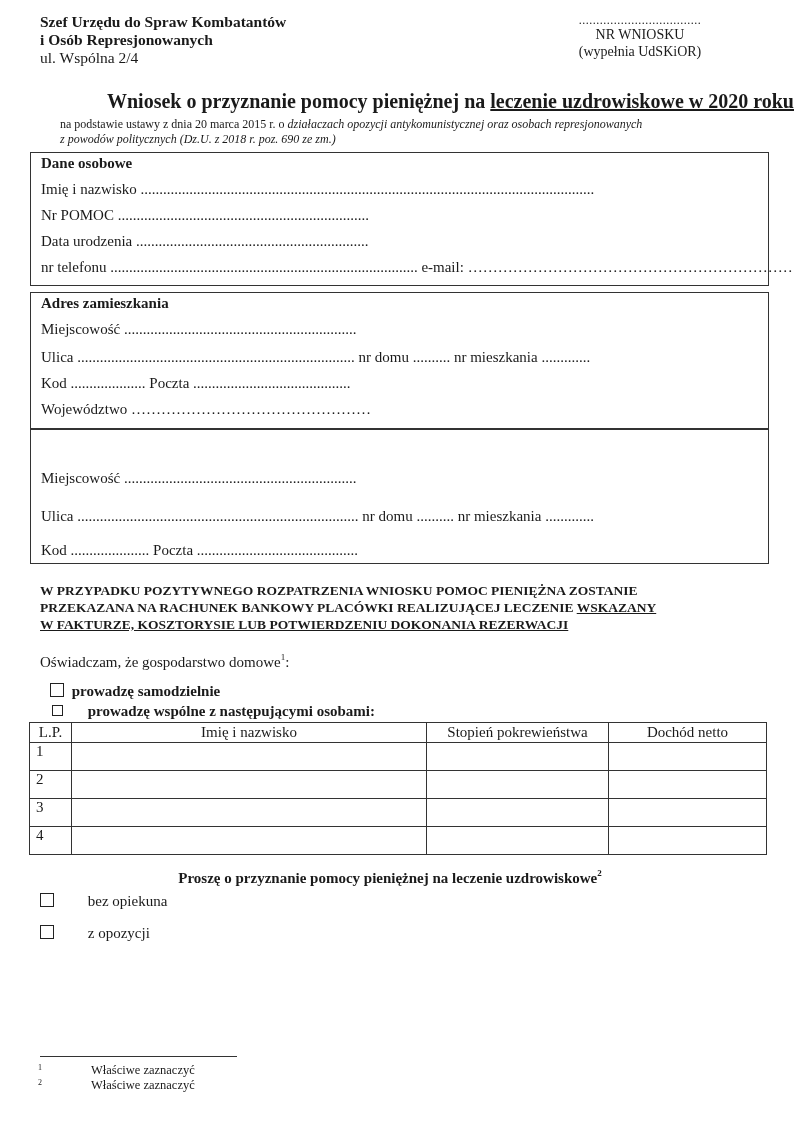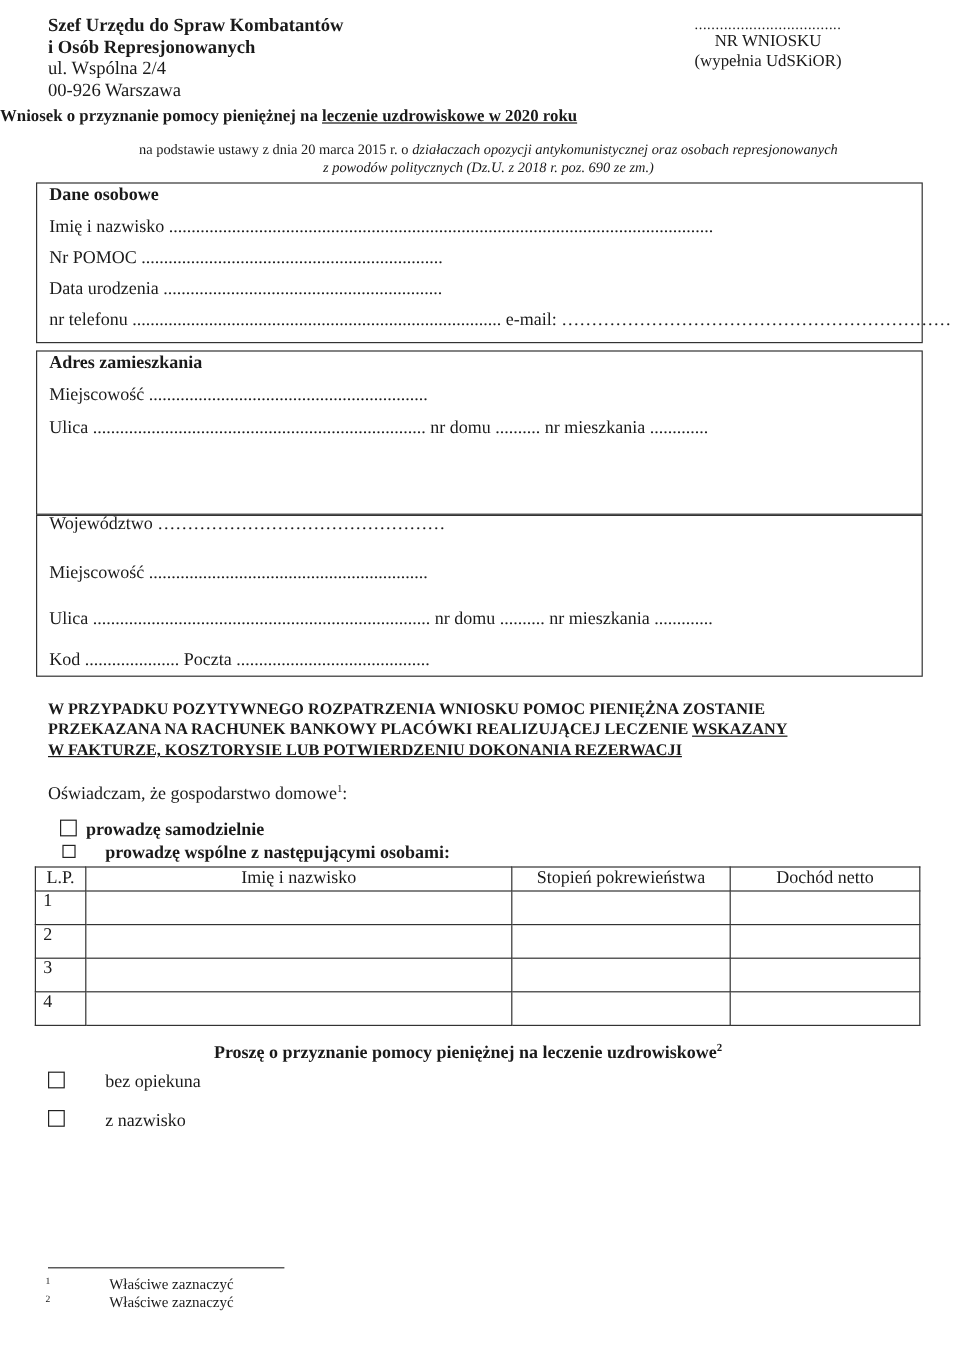--- a/index.html
+++ b/index.html
@@ -12,23 +12,23 @@
     overflow: hidden;
   }
   .abs { position: absolute; }
 
   
   .addr { left: 40px; top: 13px; line-height: 18px; font-size: 15.5px; }
   .addr .b { font-weight: bold; }
   .nr-block { left: 540px; top: 14px; width: 200px; text-align: center; font-size: 14px; line-height: 17px; }
   .nr-dots { letter-spacing: 0.5px; font-size: 12px; line-height: 12px; }
 
-  .title { left: 0; width: 794px; top: 90px; text-align: left; font-weight: bold; font-size: 14px; }
+  .title { left: 0; width: 794px; top: 90px; text-align: right; font-weight: bold; font-size: 20px; }
   .title u { text-decoration: underline; }
-  .subtitle { left: 60px; width: 694px; top: 117px; text-align: center; font-size: 12px; line-height: 15px; }
+  .subtitle { left: 60px; width: 694px; top: 117px; font-size: 12px; line-height: 15px; }
   .subtitle i { font-style: italic; }
 
   
   .box { border: 1.2px solid #333; }
   .box1 { left: 30px; top: 152px; width: 739px; height: 134px; }
   .box2 { left: 30px; top: 292px; width: 739px; height: 137px; }
   .box3 { left: 30px; top: 429px; width: 739px; height: 135px; }
 
   .row { position: absolute; left: 10px; white-space: nowrap; font-size: 15px; }
   .hdr { font-weight: bold; }
@@ -62,21 +62,20 @@
   .fn { position: absolute; left: 38px; font-size: 12.5px; white-space: nowrap; }
   .fn .num { font-size: 8px; display: inline-block; width: 53px; vertical-align: top; }
 </style>
 </head>
 <body>
 
 <div class="abs addr">
   <div class="b">Szef Urzędu do Spraw Kombatantów</div>
   <div class="b">i Osób Represjonowanych</div>
   <div>ul. Wspólna 2/4</div>
-  <div>00-926 Warszawa</div>
 </div>
 
 <div class="abs nr-block">
   <div class="nr-dots">...................................</div>
   <div>NR WNIOSKU</div>
   <div>(wypełnia UdSKiOR)</div>
 </div>
 
 <div class="abs title">
   <span>Wniosek o przyznanie pomocy pieniężnej na </span><u>leczenie uzdrowiskowe w 2020 roku</u>
@@ -125,21 +124,31 @@
     </span>
     <span>
       <span>nr domu</span>
       <span class="dots">..........</span>
     </span>
     <span>
       <span>nr mieszkania</span>
       <span class="dots">.............</span>
     </span>
   </div>
-  <div class="row" style="top:108px;margin-top:28px;">
+  <div class="row" style="top:82px;">
+    <span>
+      <span>Kod</span>
+      <span class="dots">....................</span>
+    </span>
+    <span>
+      <span>Poczta</span>
+      <span class="dots">..........................................</span>
+    </span>
+  </div>
+  <div class="row" style="top:108px;">
     <span>Województwo</span>
     <span class="dots">…………………………………………</span>
   </div>
 </div>
 
 <div class="abs box box3">
   <div class="row" style="top:40px;">
     <span>Miejscowość</span>
     <span class="dots">..............................................................</span>
   </div>
@@ -228,21 +237,21 @@
 <div class="abs request">
   <span>Proszę o przyznanie pomocy pieniężnej na leczenie uzdrowiskowe</span><sup>2</sup>
 </div>
 
 <div class="ropt" style="left:40px; top:893px;">
   <span class="cb" style="vertical-align:-1px;"></span>
   <span style="margin-left:30px;margin-top:22px;">bez opiekuna</span>
 </div>
 <div class="ropt" style="left:40px; top:925px;">
   <span class="cb" style="vertical-align:-1px;"></span>
-  <span style="margin-left:30px;">z nazwisko</span>
+  <span style="margin-left:30px;">z opozycji</span>
 </div>
 
 <div class="abs fn-line"></div>
 <div class="fn" style="top:1063px;">
   <span class="num">1</span><span>Właściwe zaznaczyć</span>
 </div>
 <div class="fn" style="top:1078px;">
   <span class="num">2</span><span>Właściwe zaznaczyć</span>
 </div>
 

